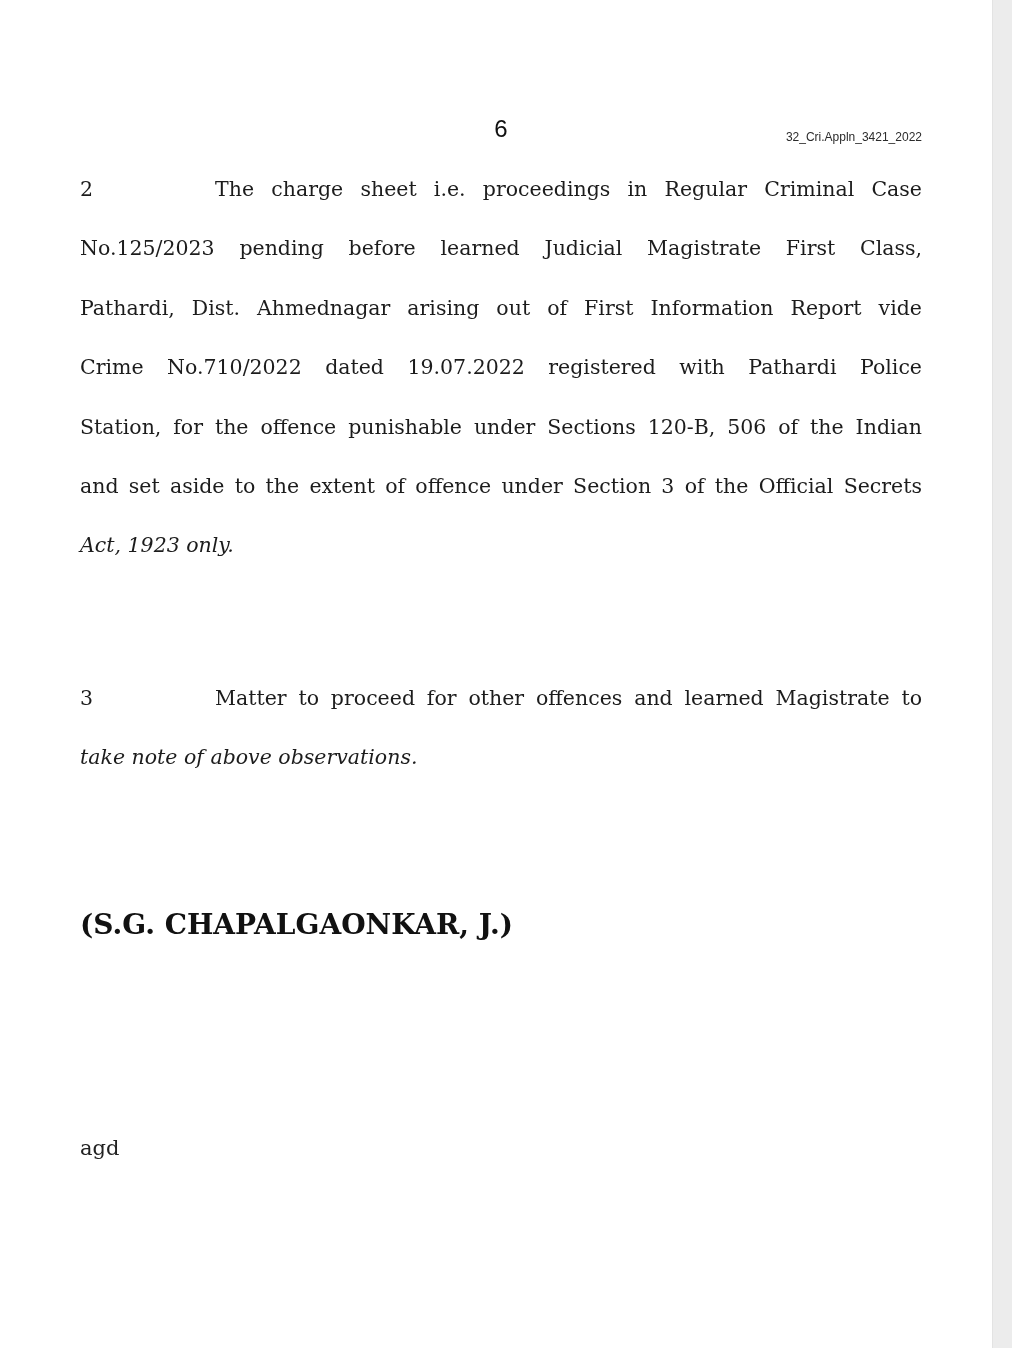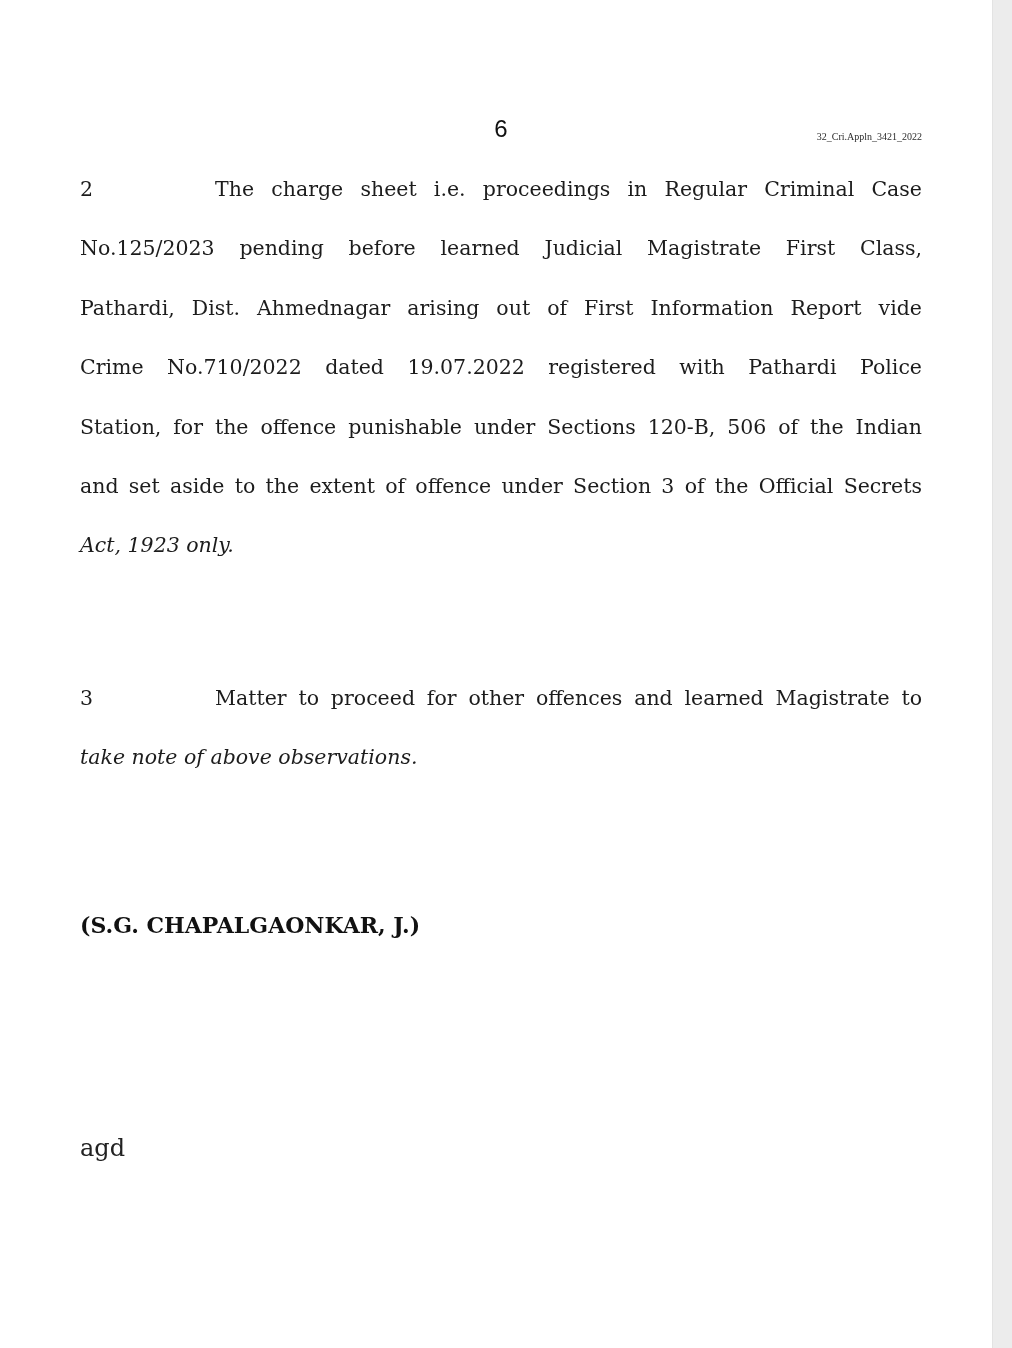--- a/index.html
+++ b/index.html
@@ -40,22 +40,22 @@
     text-align: center;
     font-family: "Liberation Sans", sans-serif;
     font-size: 24px;
     line-height: 34px;
     color: #111111;
   }
   .case-ref {
     position: absolute;
     top: 127px;
     right: 0;
-    font-family: Liberation Serif, serif;
-    font-size: 10px;
+    font-family: Liberation Sans, sans-serif;
+    font-size: 12px;
     line-height: 20px;
     color: #2b2b2b;
   }
   .para {
     position: absolute;
     left: 0;
     width: 100%;
   }
   .para-2 { top: 160px; }
   .para-3 { top: 669px; }
@@ -88,29 +88,29 @@
     font-style: italic;
   }
   .signatures {
     position: absolute;
     top: 910px;
     left: 0;
     width: 100%;
     display: flex;
     justify-content: space-between;
     font-weight: bold;
-    font-size: 22px;
+    font-size: 28px;
     line-height: 30px;
     color: #111111;
   }
   .footer-initials {
     position: absolute;
     top: 1133px;
     left: 0;
-    font-size: 24px;
+    font-size: 21px;
     line-height: 30px;
     color: #222222;
   }
 </style>
 </head>
 <body>
 
 <div class="page">
   <div class="edge-strip"></div>
 

